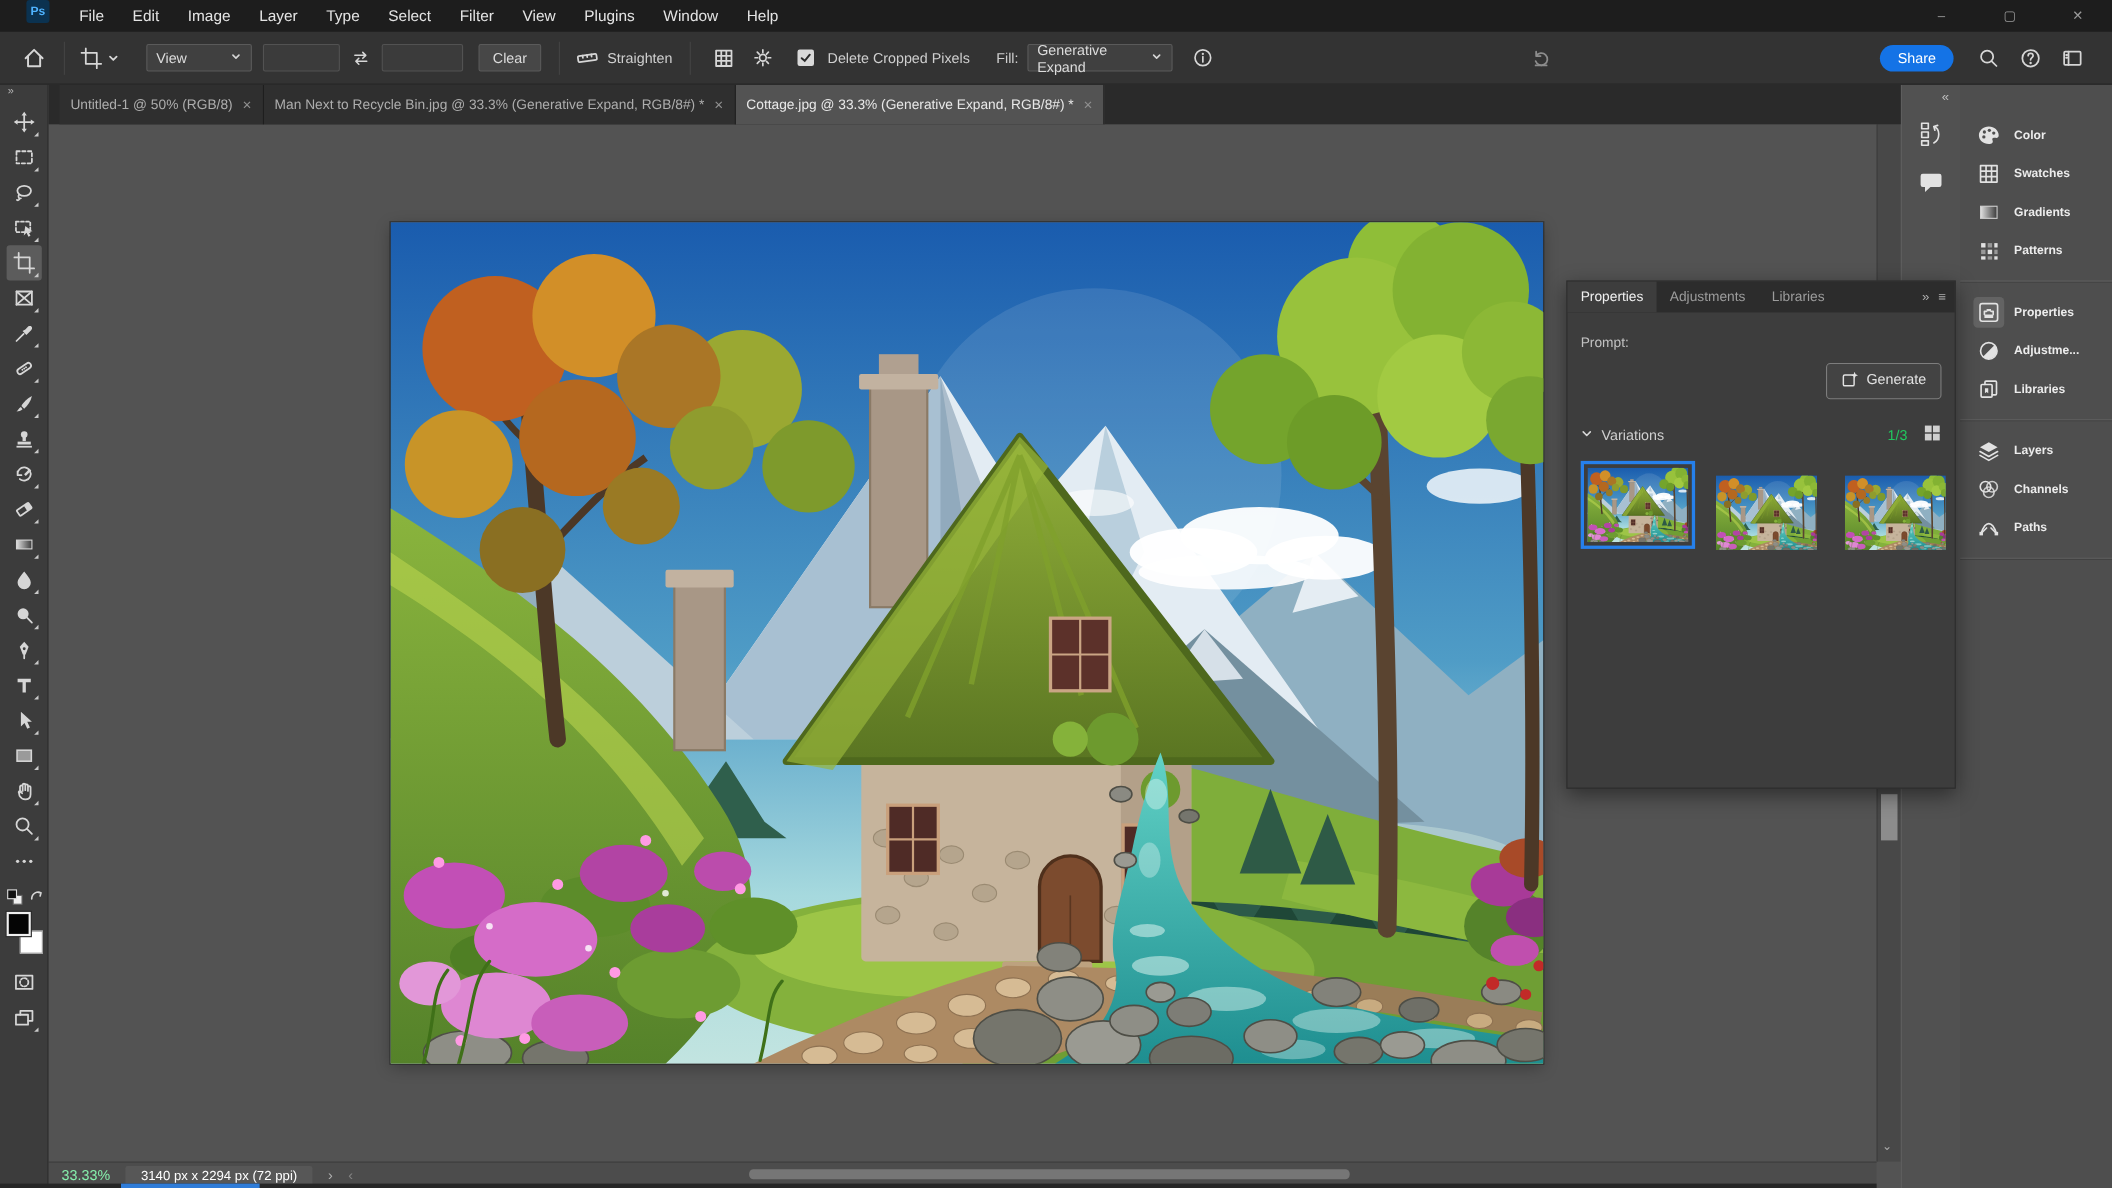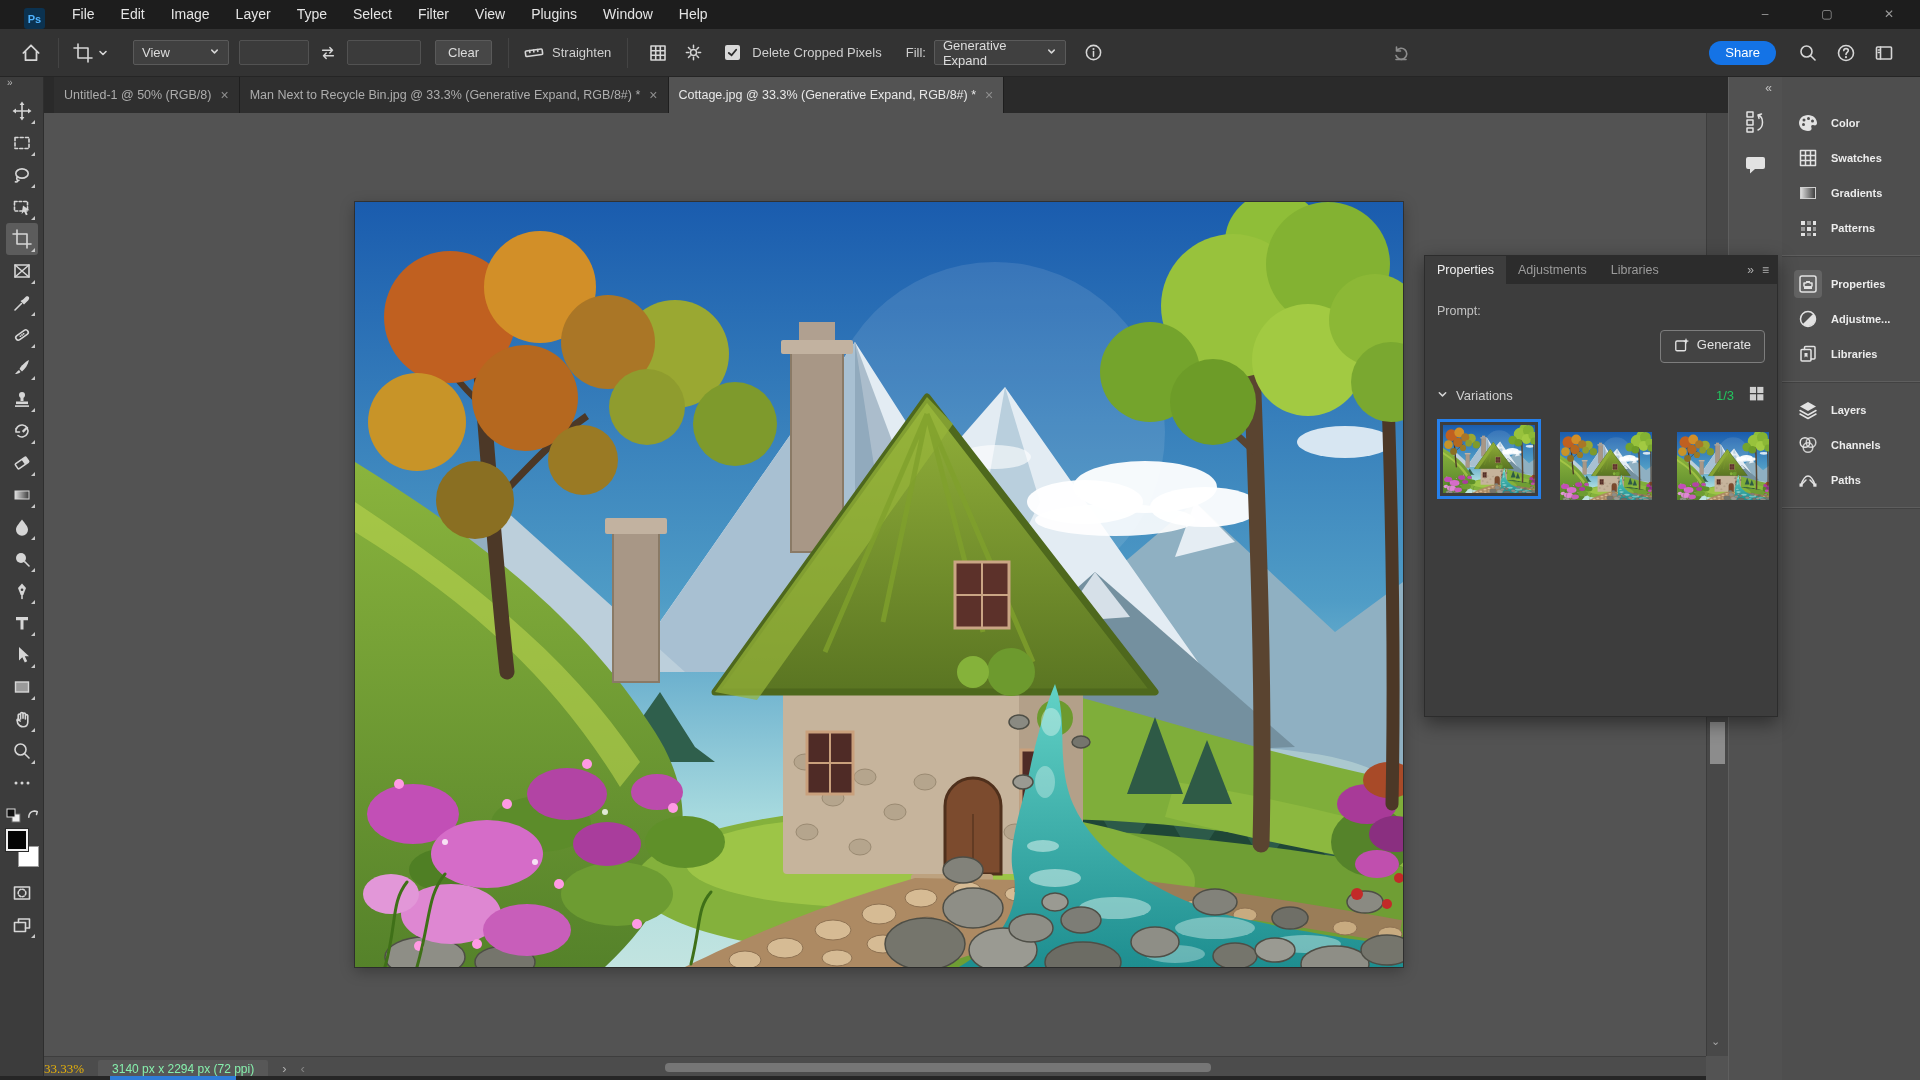--- a/index.html
+++ b/index.html
@@ -1,21 +1,21 @@
 <!DOCTYPE html>
 <html><head>
 <meta charset="utf-8">
 <style>
   * { margin:0; padding:0; box-sizing:border-box; }
   html,body { background:#222; }
   body { font-family:"Liberation Sans", sans-serif; }
   #app { position:relative; width:1920px; height:1080px; background:#535353; overflow:hidden; color:#d8d8d8; }
 
   
-  .menubar { position:absolute; left:0; top:0; width:1920px; height:29px; background:#1d1d1d; display:flex; align-items:flex-end; z-index:20; }
+  .menubar { position:absolute; left:0; top:0; width:1920px; height:29px; background:#1d1d1d; display:flex; align-items:flex-start; z-index:20; }
   .ps-logo { width:21px; height:21px; margin-left:24px; background:#0b3250; color:#4fb3ff; font-size:11px; font-weight:bold; border-radius:3px; display:flex; align-items:center; justify-content:center; }
   .menu-items { display:flex; margin-left:14px; }
   .menu-item { padding:0 13px; font-size:14px; color:#e4e4e4; line-height:29px; cursor:default; }
   .win-controls { margin-left:auto; display:flex; }
   .win-btn { width:62px; text-align:center; color:#9a9a9a; font-size:12px; line-height:29px; }
 
   
   .optionsbar { position:absolute; left:0; top:29px; width:1920px; height:48px; background:#333333; border-bottom:1px solid #252525; display:flex; align-items:center; z-index:19; font-size:13px; }
   .ob-sep { width:1px; height:30px; background:#444; margin-left:16px; }
   .ob-icon { display:flex; align-items:center; justify-content:center; }
@@ -54,22 +54,22 @@
   .doc-image { position:absolute; left:311px; top:89px; width:1048px; height:765px; box-shadow:0 0 0 1px rgba(0,0,0,.35), 0 4px 14px rgba(0,0,0,.3); }
   .doc-image svg { display:block; }
 
   
   .vscroll { position:absolute; left:1706px; top:113px; width:22px; height:943px; background:#484848; border-left:1px solid #3c3c3c; z-index:6; }
   .vthumb { position:absolute; left:3px; top:609px; width:15px; height:42px; background:#8c8c8c; }
   .vchev { position:absolute; left:4px; bottom:8px; color:#a8a8a8; font-size:11px; }
 
   
   .statusbar { position:absolute; left:44px; top:1056px; width:1662px; height:24px; background:#4c4c4c; border-top:1px solid #3e3e3e; display:flex; align-items:center; font-size:12px; z-index:14; }
-  .zoom-val { color:#eab308; font-size:13px;font-family:Liberation Serif, serif; }
-  .doc-info { margin-left:14px; background:#575757; border-radius:2px; padding:2px 14px; color:#86efac; }
+  .zoom-val { margin-left:12px; color:#86efac; font-size:13px; }
+  .doc-info { margin-left:14px; background:#575757; border-radius:2px; padding:2px 14px; color:#ffffff; }
   .sb-chev { margin-left:14px; color:#b0b0b0; font-size:13px; }
   .hscroll-track { position:relative; flex:1; height:100%; margin-left:8px; }
   .hthumb { position:absolute; left:352px; top:6px; width:546px; height:9px; background:#767676; border-radius:4px; }
   .bottom-strip { position:absolute; left:0; bottom:0; width:1706px; height:4px; background:#262626; z-index:30; }
   .task-blue { position:absolute; left:110px; bottom:0; width:126px; height:4px; background:#2f7cd8; z-index:31; }
 
   
   .rail { position:absolute; left:1728px; top:77px; width:54px; bottom:0; background:#515151; border-left:1px solid #5f5f5f; z-index:13; display:flex; flex-direction:column; align-items:center; }
   .rail-collapse { color:#c0c0c0; font-size:12px; margin-top:4px; align-self:flex-end; margin-right:10px; }
   .rail-icon { margin-top:14px; }

